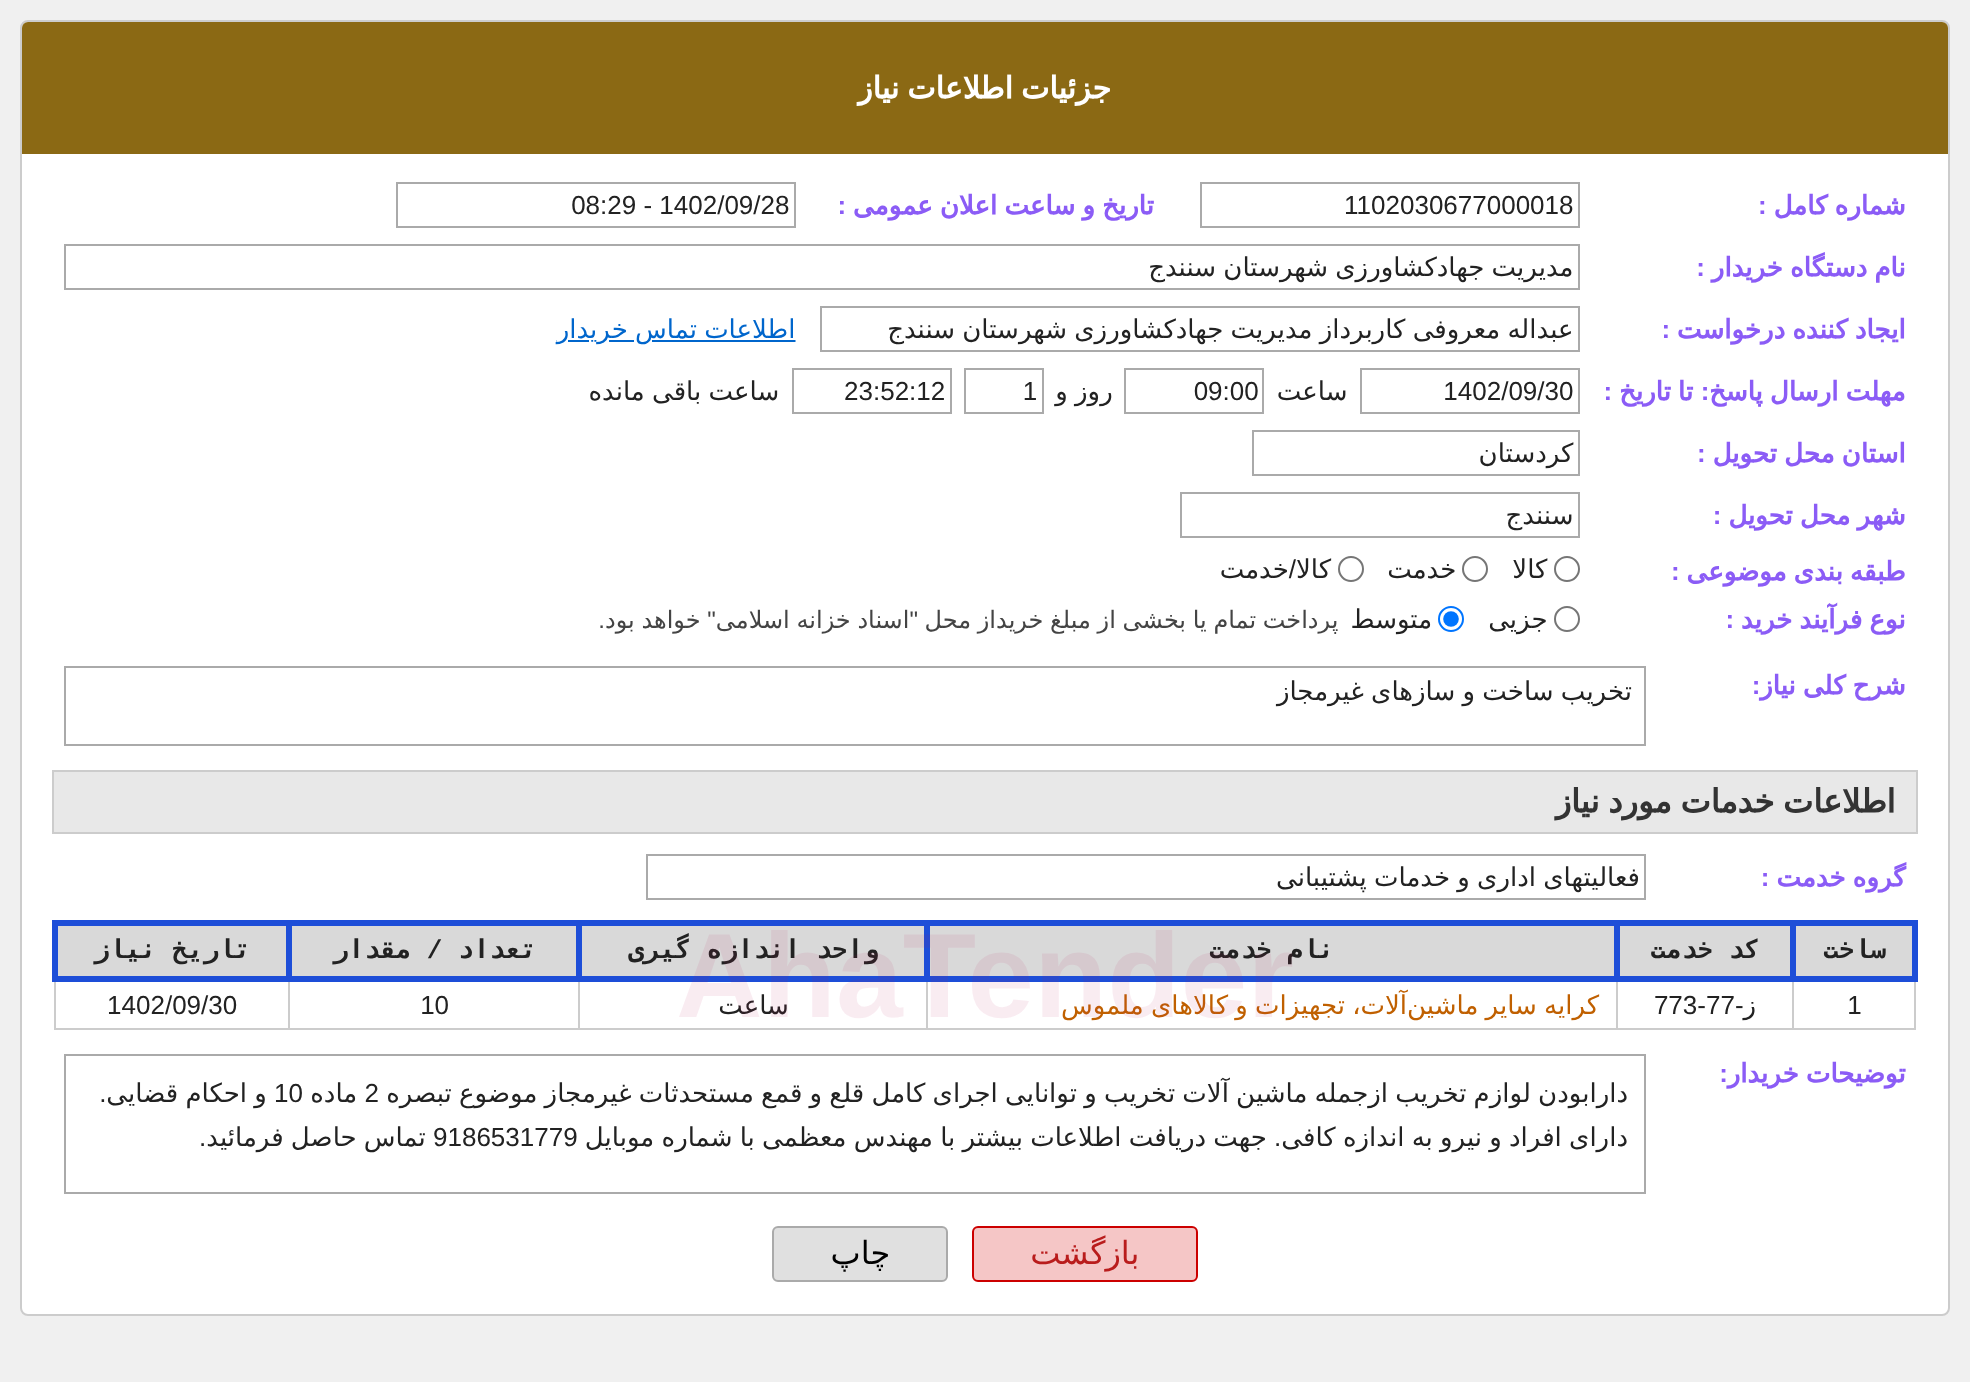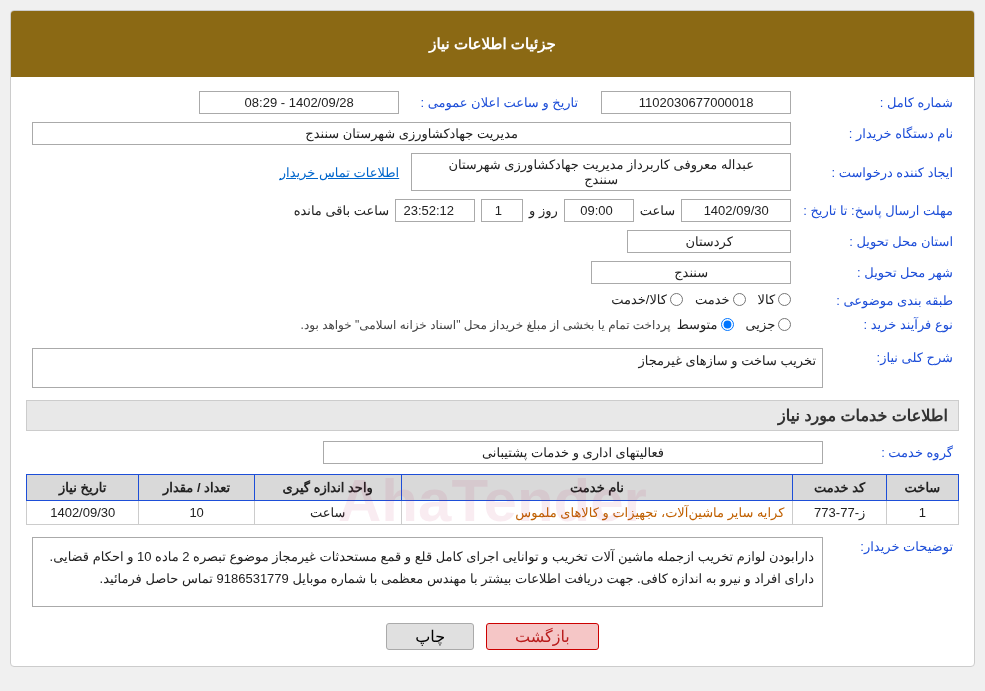--- a/index.html
+++ b/index.html
@@ -37,32 +37,32 @@
       width: 100%;
       border-collapse: collapse;
       margin-bottom: 8px;
     }
     .info-table td {
       padding: 4px 6px;
       vertical-align: middle;
     }
     .label-cell {
       text-align: right;
-      font-weight: normal;
+      font-weight: bold;
       white-space: nowrap;
       width: 130px;
-      color: #1d4ed8;
+      color: #8b5cf6;
     }
     .value-box {
       border: 1px solid #aaa;
       background: #fff;
-      padding: 3px 20px;
+      padding: 3px 2px;
       min-height: 22px;
       display: inline-block;
-      text-align: center;
+      text-align: right;
     }
     .value-box-full {
       width: 100%;
       display: block;
     }
     .row-flex {
       display: flex;
       align-items: center;
       gap: 6px;
     }
@@ -93,24 +93,25 @@
       gap: 3px;
     }
     
     .services-table {
       width: 100%;
       border-collapse: collapse;
       margin-bottom: 8px;
     }
     .services-table th {
       background: #d9d9d9;
-      border: 1px solid #1d4ed8;
+      border: 3px solid #1d4ed8;
       padding: 5px 8px;
       text-align: center;
       font-weight: bold;
+      font-family: Liberation Mono, monospace;
     }
     .services-table td {
       border: 1px solid #ccc;
       padding: 4px 8px;
       text-align: center;
     }
     .services-table td.service-name {
       color: #c06000;
       text-align: right;
     }

